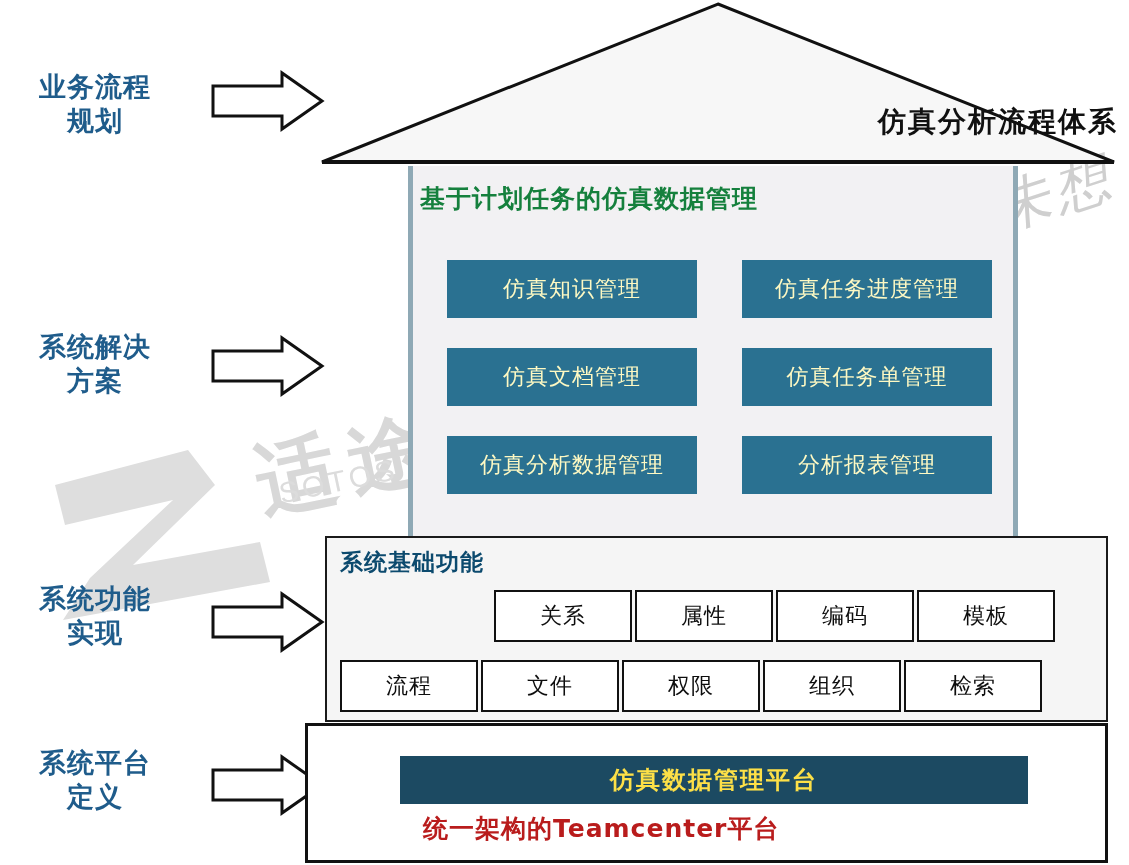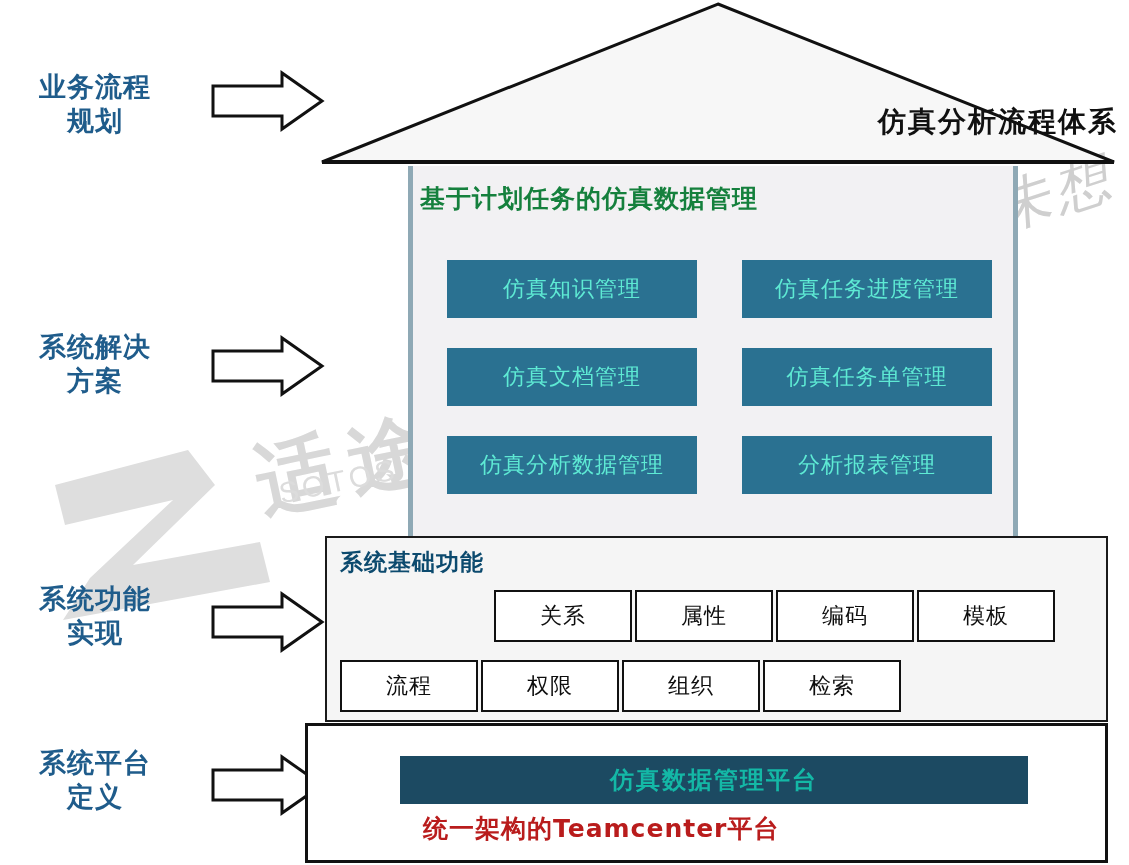--- a/index.html
+++ b/index.html
@@ -69,21 +69,21 @@
   .body-title{
     position:absolute;left:420px;top:182px;z-index:5;
     font-size:25px;font-weight:700;color:#15803d;
     font-family:"DejaVu Sans",sans-serif;letter-spacing:1px;
   }
   .teal-grid{
     position:absolute;left:447px;top:260px;width:545px;z-index:5;
     display:grid;grid-template-columns:250px 250px;column-gap:45px;row-gap:30px;
   }
   .teal-box{
-    height:58px;background:#2a7191;color:#5eead4;
+    height:58px;background:#2a7191;color:#fef9c3;
     display:flex;align-items:center;justify-content:center;
     font-size:22px;letter-spacing:1px;
     font-family:"DejaVu Sans",sans-serif;
   }
 
   
   .base-panel{
     position:absolute;left:325px;top:536px;width:783px;height:186px;
     background:#f5f5f5;border:2px solid #1a1a1a;box-sizing:border-box;z-index:7;
   }
@@ -101,21 +101,21 @@
     font-size:22px;color:#0d0d0d;font-family:"DejaVu Sans",sans-serif;letter-spacing:1px;
   }
 
   
   .plat-panel{
     position:absolute;left:305px;top:723px;width:803px;height:140px;
     background:#ffffff;border:3px solid #121212;box-sizing:border-box;z-index:9;
   }
   .plat-bar{
     position:absolute;left:400px;top:756px;width:628px;height:48px;z-index:10;
-    background:#1c4a62;color:#14b8a6;
+    background:#1c4a62;color:#fde047;
     display:flex;align-items:center;justify-content:center;
     font-size:24px;font-weight:700;letter-spacing:2px;
     font-family:"DejaVu Sans",sans-serif;
   }
   .plat-sub{
     position:absolute;left:423px;top:812px;width:628px;z-index:10;
     text-align:left;font-size:25px;font-weight:700;color:#b91c1c;
     font-family:"DejaVu Sans",sans-serif;letter-spacing:1px;
   }
 </style>
@@ -157,20 +157,21 @@
   <div class="base-title">系统基础功能</div>
 
   <div class="base-row base-row-1">
     <div class="base-cell">关系</div>
     <div class="base-cell">属性</div>
     <div class="base-cell">编码</div>
     <div class="base-cell">模板</div>
   </div>
   <div class="base-row base-row-2">
     <div class="base-cell">流程</div>
+    <div class="base-cell">文件</div>
     <div class="base-cell">权限</div>
     <div class="base-cell">组织</div>
     <div class="base-cell">检索</div>
   </div>
 
   <div class="plat-panel"></div>
   <div class="plat-bar">仿真数据管理平台</div>
   <div class="plat-sub">统一架构的Teamcenter平台</div>
 
   <div class="lbl" style="top:70px;">

